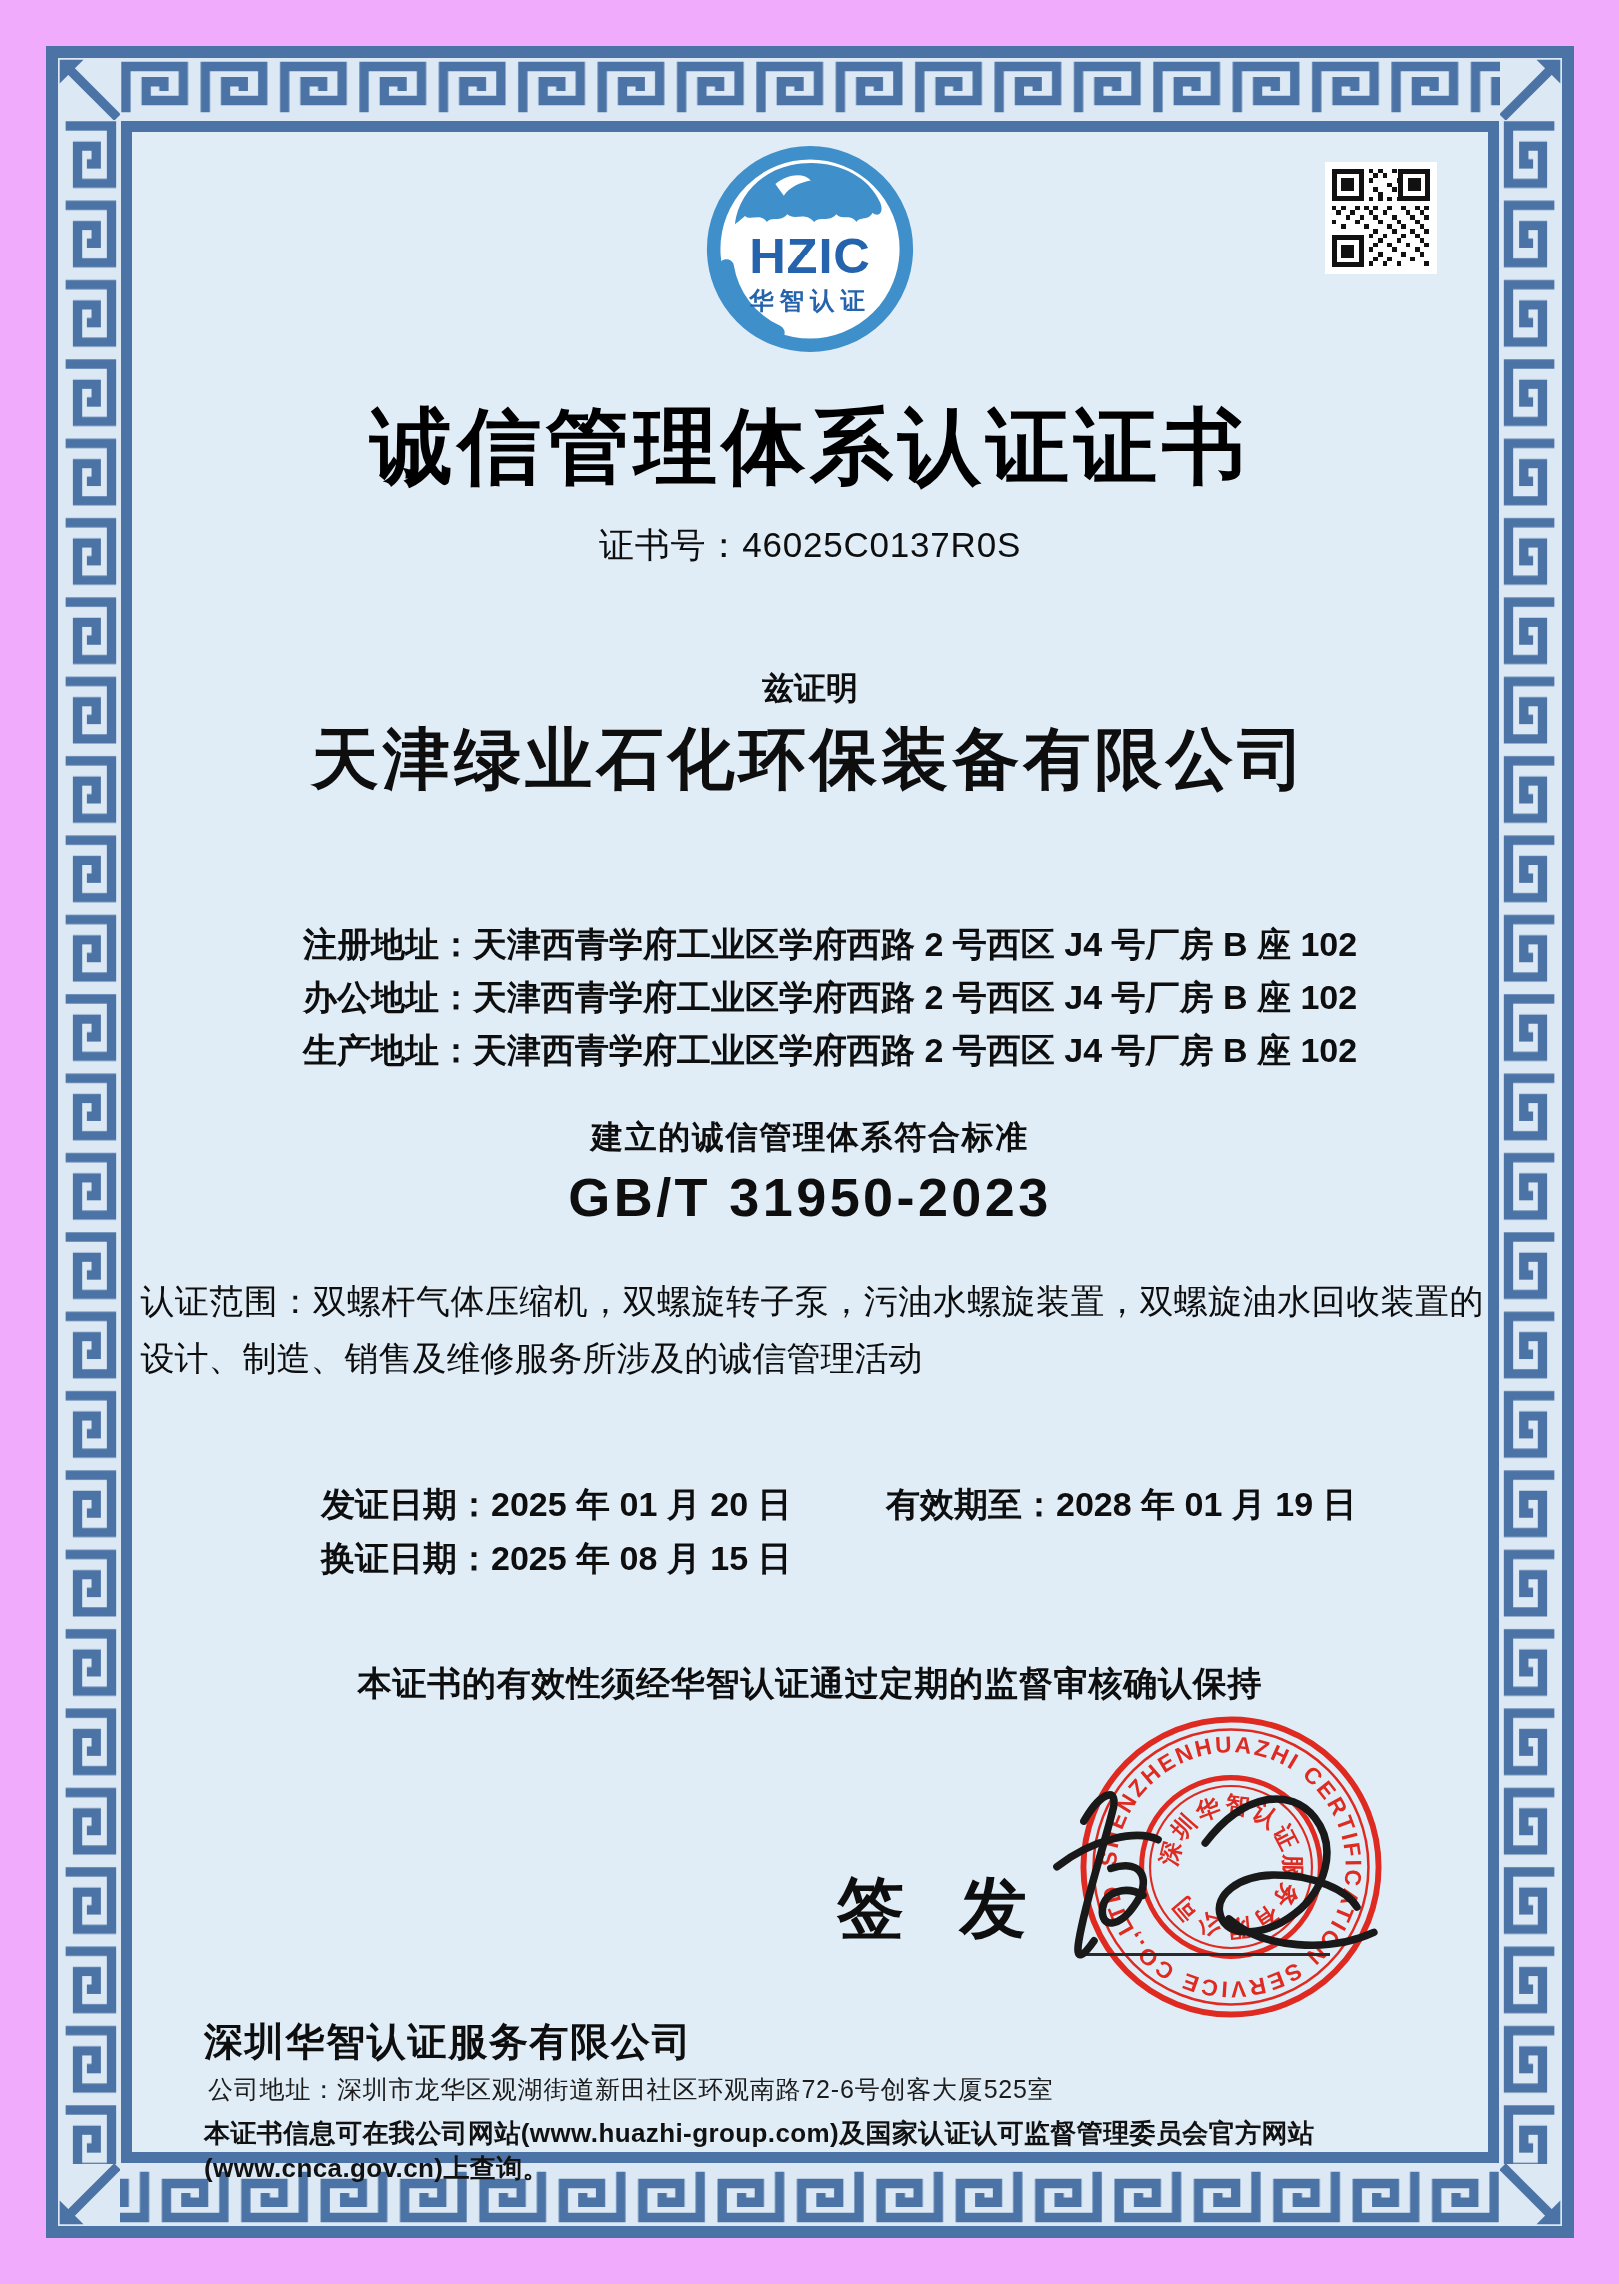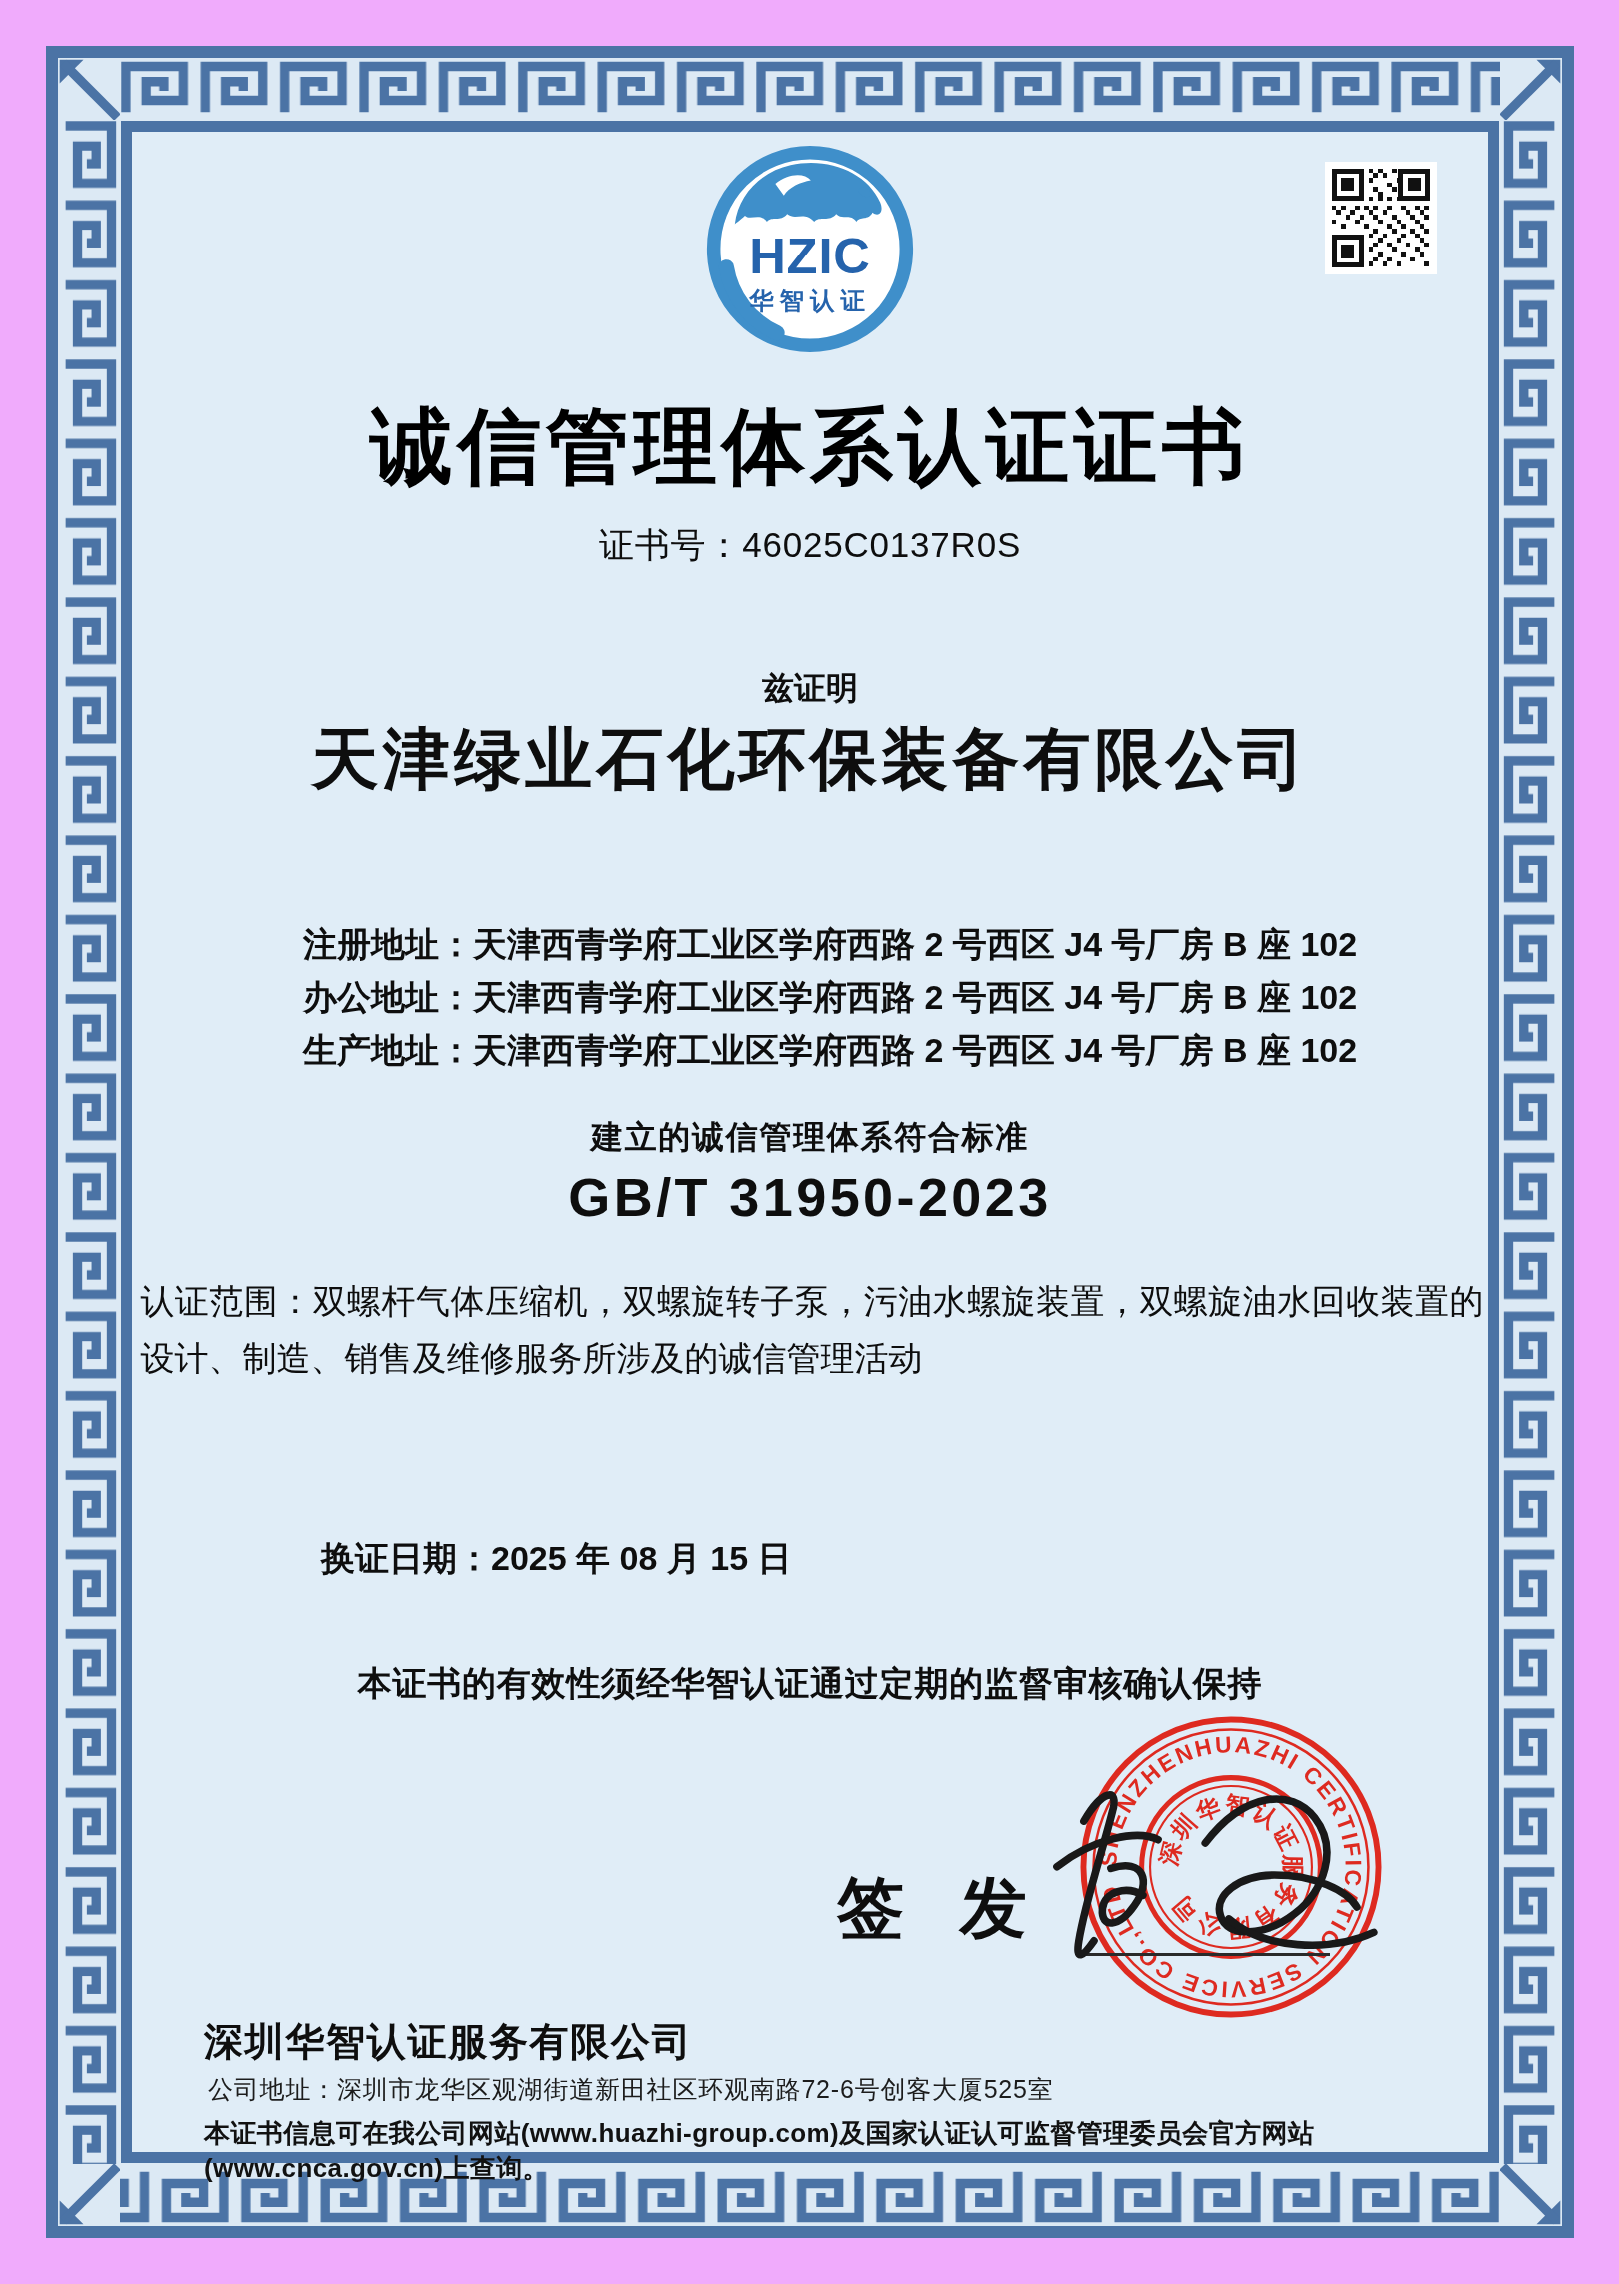--- a/index.html
+++ b/index.html
@@ -200,20 +200,26 @@
       </div>
     </div>
 
     <div class="abs ctr std-intro">建立的诚信管理体系符合标准</div>
     <div class="abs ctr std-code">GB/T 31950-2023</div>
 
     <div class="abs scope">
       <span>认证范围：</span><span>双螺杆气体压缩机，双螺旋转子泵，污油水螺旋装置，双螺旋油水回收装置的设计、制造、销售及维修服务所涉及的诚信管理活动</span>
     </div>
 
+    <div class="abs dates-row d1">
+      <span>发证日期：</span><span>2025 年 01 月 20 日</span>
+    </div>
+    <div class="abs dates-row d2">
+      <span>有效期至：</span><span>2028 年 01 月 19 日</span>
+    </div>
     <div class="abs dates-row d3">
       <span>换证日期：</span><span>2025 年 08 月 15 日</span>
     </div>
 
     <div class="abs ctr validity">本证书的有效性须经华智认证通过定期的监督审核确认保持</div>
 
     <div class="abs seal">
       <svg viewBox="0 0 370 370">
         <g fill="none" stroke="#de2a20">
           <circle cx="185" cy="185" r="175" stroke-width="7"></circle>

